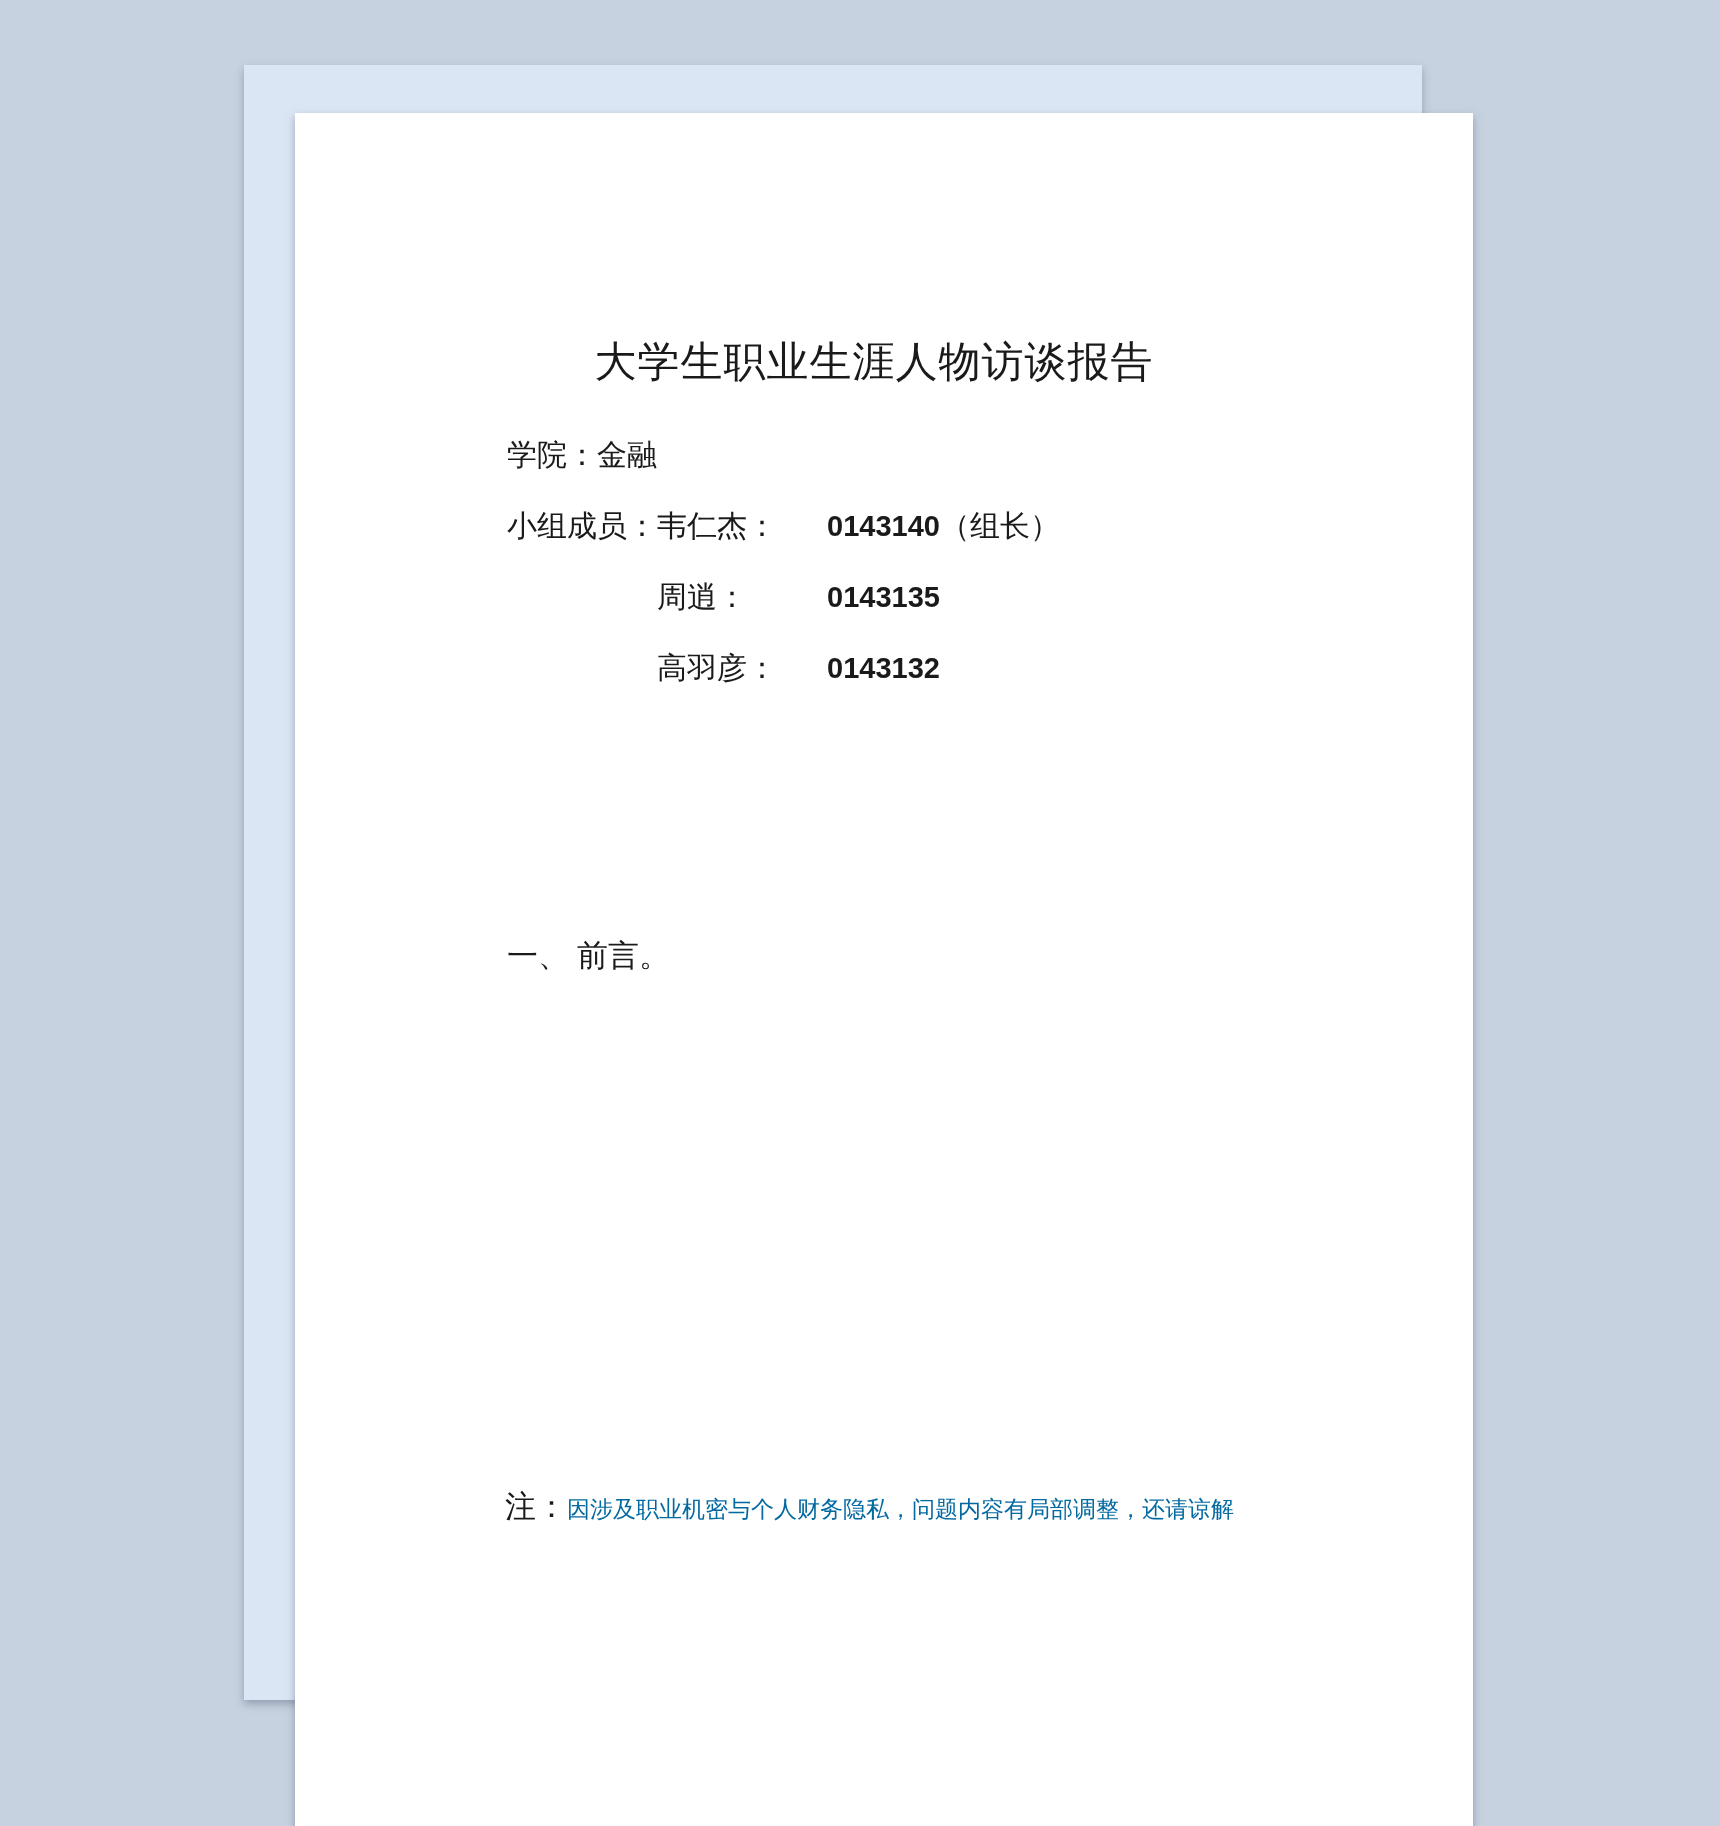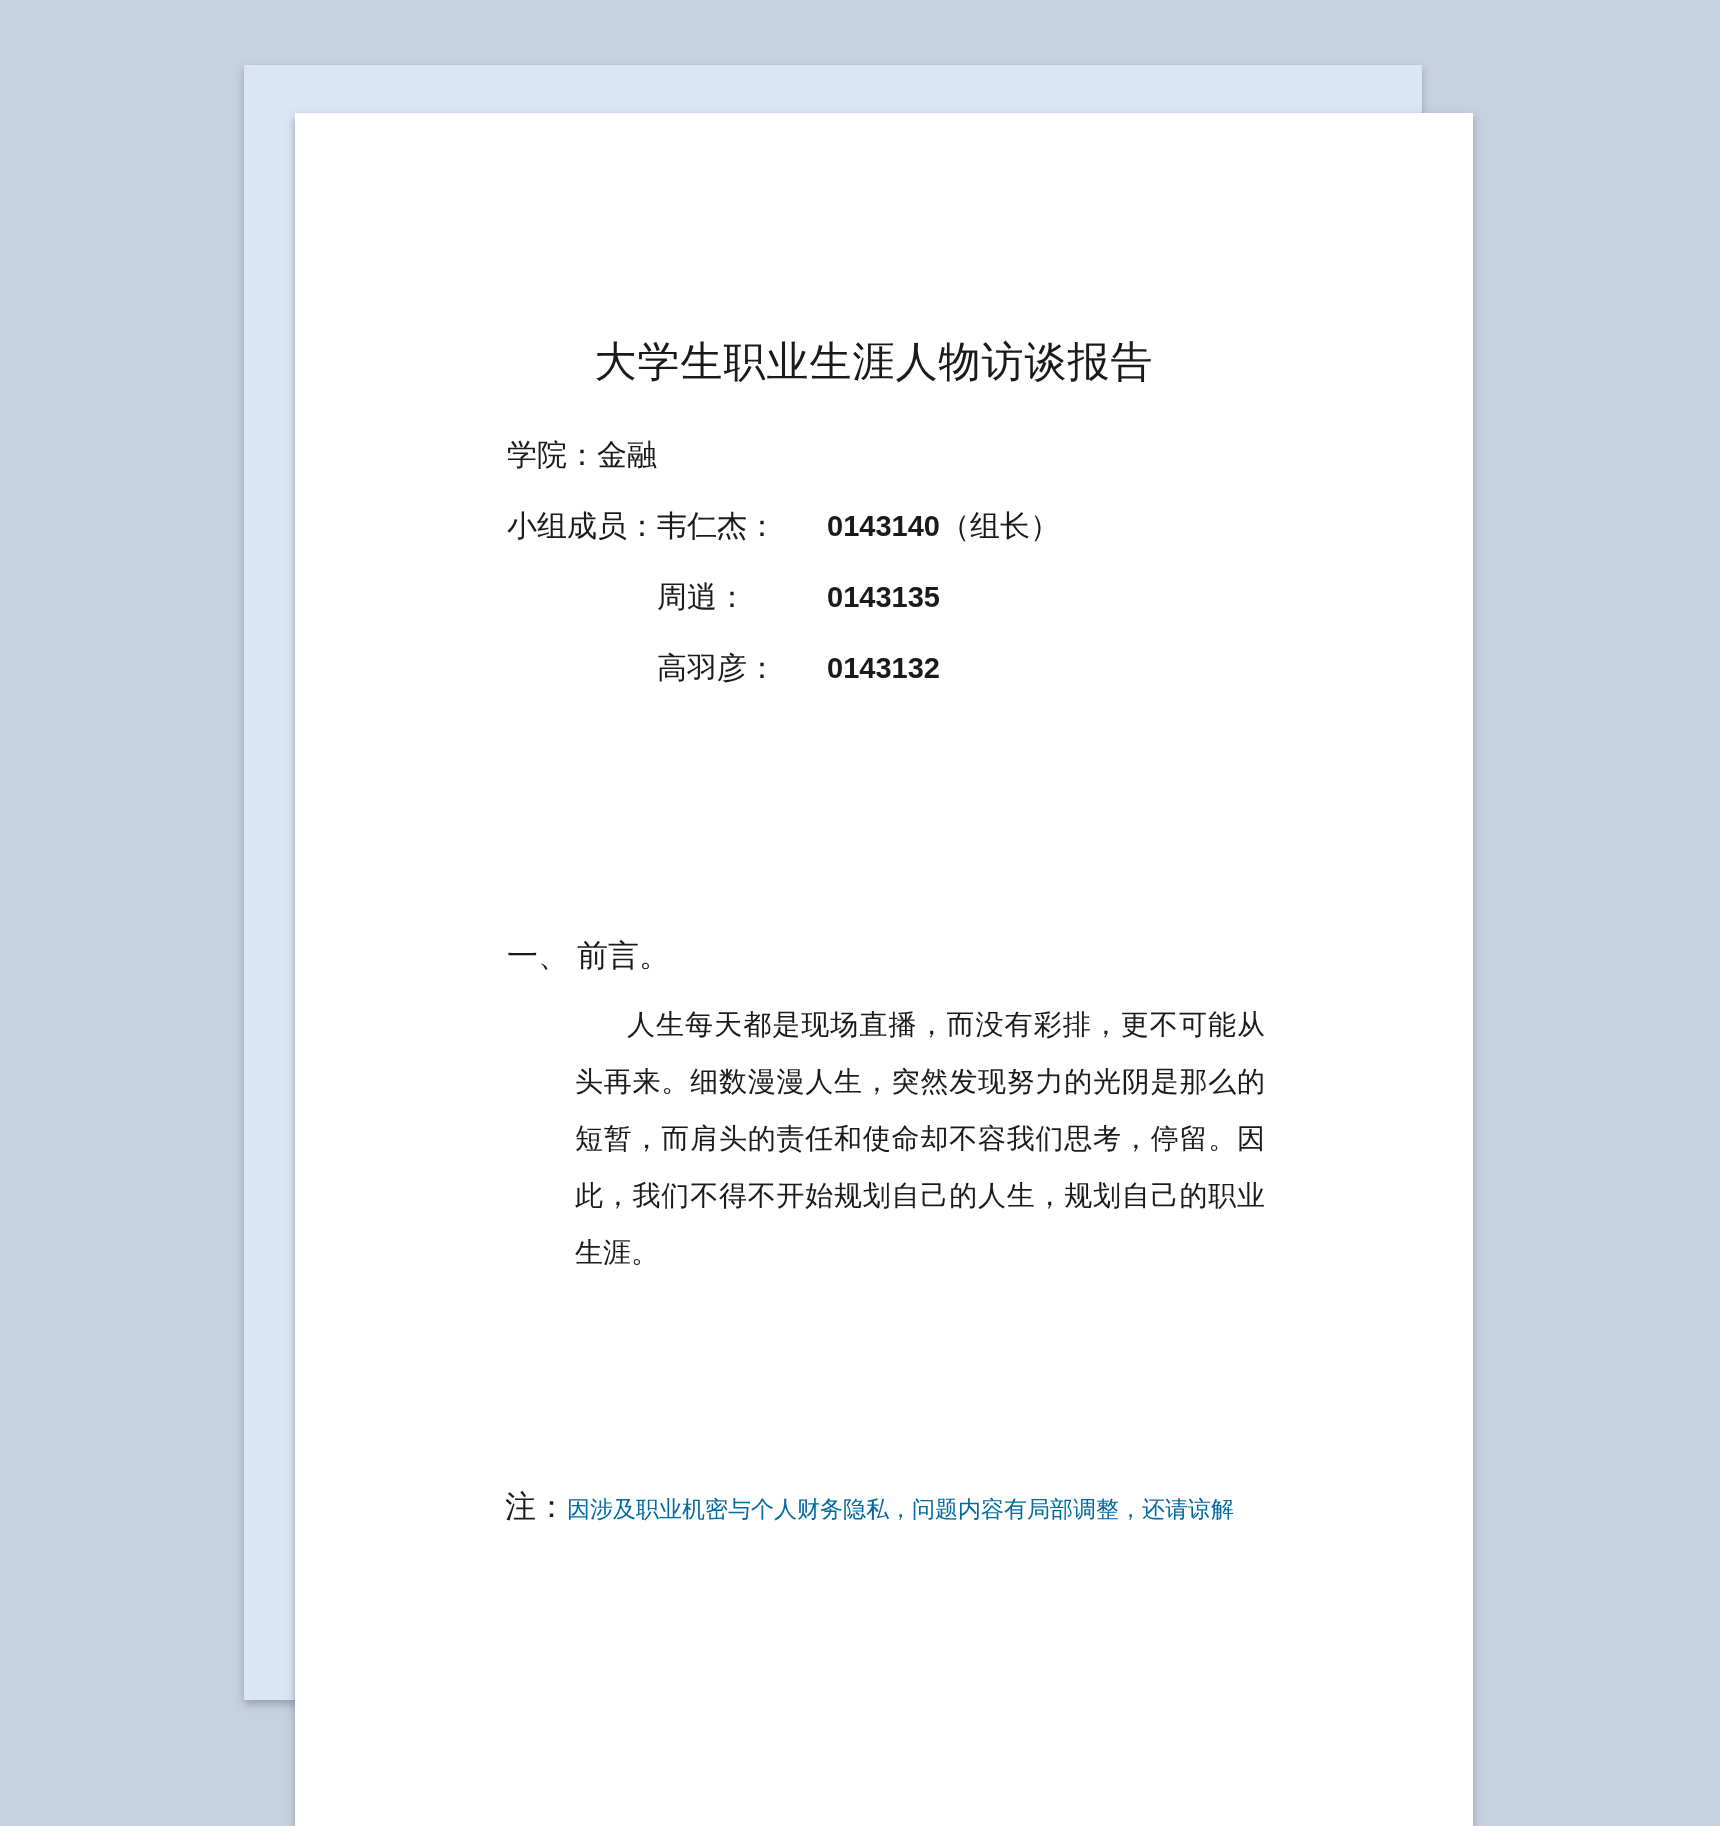--- a/index.html
+++ b/index.html
@@ -134,20 +134,19 @@
       <span class="member-label-slot member-label-spacer"></span><span class="member-name">高羽彦：</span><span class="num member-id">0143132</span><span class="member-suffix"></span>
     </div>
   </div>
   </div>
 
   <div class="section-heading">
     <span class="sec-num">一、</span><span>前言。</span>
   </div>
 
   <div class="body-block">
-      <p><span>人生每天都是现场直播，而没有彩排，更不可能从头再来。细数漫漫人生，突然发现努力的光阴是那么的短暂，而肩头的责任和使命却不容我们思考，停留。因此，我们不得不开始规划自己的人生，规划自己的职业生涯。</span></p>
     </div>
 
   <div class="note-line">
     <span class="note-label">注：</span><span class="note-text">因涉及职业机密与个人财务隐私，问题内容有局部调整，还请谅解</span>
   </div>
 
 </div>
 
 </body></html>

